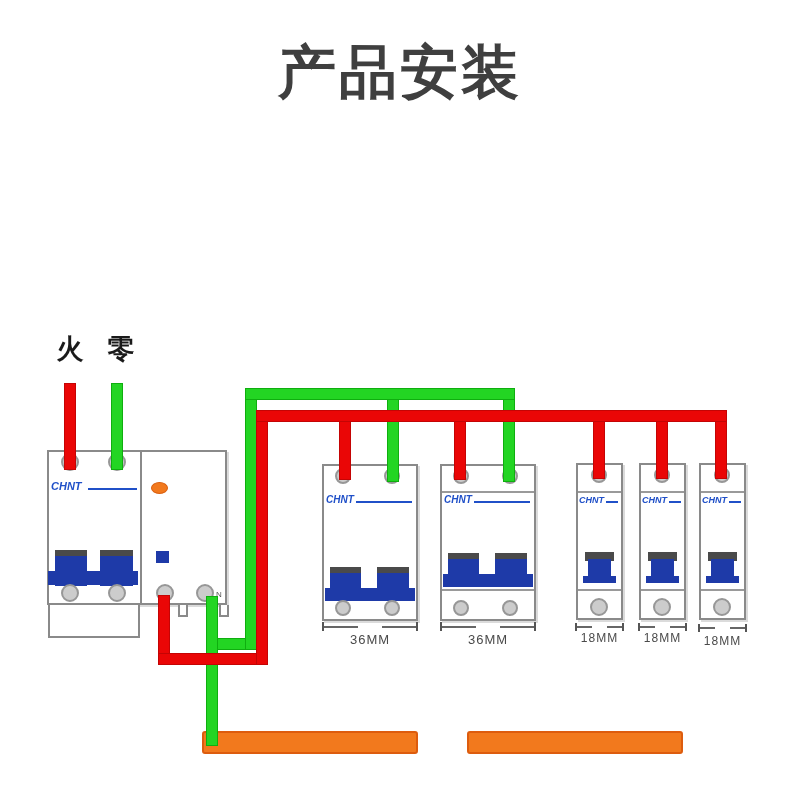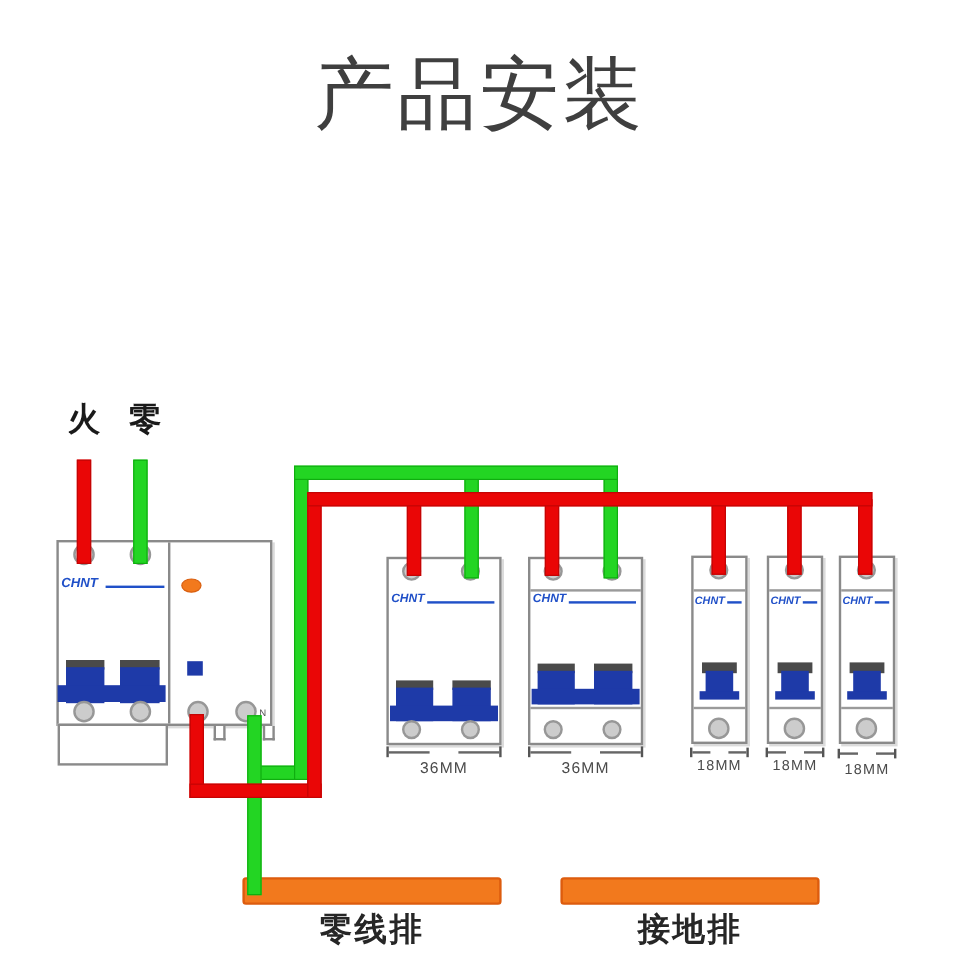--- a/index.html
+++ b/index.html
@@ -6,21 +6,21 @@
   html,body { background:#ffffff; }
   .stage {
     position:relative; width:800px; height:800px; background:#ffffff;
     font-family:"Liberation Sans","DejaVu Sans",sans-serif; overflow:hidden;
   }
   .abs { position:absolute; }
 
   
   .title {
     left:0; top:34px; width:800px; text-align:center;
-    font-size:66px; font-weight:normal; color:#3f3f3f; letter-spacing:3px;
+    font-size:58px; font-weight:bold; color:#3f3f3f; letter-spacing:3px;
   }
   .subtitle {
     left:0; width:800px; text-align:center;
     font-size:28px; color:#4b4b4b; letter-spacing:1px;
   }
 
   
   .wire { position:absolute; }
   .wire.red   { background:#ea0606; border:1px solid #c40404; }
   .wire.green { background:#23d523; border:1px solid #0fae0f; }
@@ -80,22 +80,20 @@
 
 <div class="stage">
 
   <div class="abs title">产品安装</div>
 
   <div class="wire-label" style="left:53px;top:331px;">火</div>
   <div class="wire-label" style="left:104px;top:331px;">零</div>
 
   <div class="bus-bar" style="left:202px;top:731px;"></div>
   <div class="bus-bar" style="left:467px;top:731px;"></div>
-  <div class="bar-label" style="left:202px;top:756px;">零线排</div>
-  <div class="bar-label" style="left:467px;top:756px;">接地排</div>
 
   <div>
     <div class="box" style="left:47px;top:450px;width:180px;height:155px;"></div>
     <div class="divider-v" style="left:140px;top:452px;height:151px;"></div>
 
     <div class="term" style="left:61px;top:453px;width:18px;height:18px;"></div>
     <div class="term" style="left:108px;top:453px;width:18px;height:18px;"></div>
 
     <div class="brand" style="left:51px;top:480px;font-size:11px;">CHNT</div>
     <div class="brand-line" style="left:88px;top:488px;width:49px;"></div>

